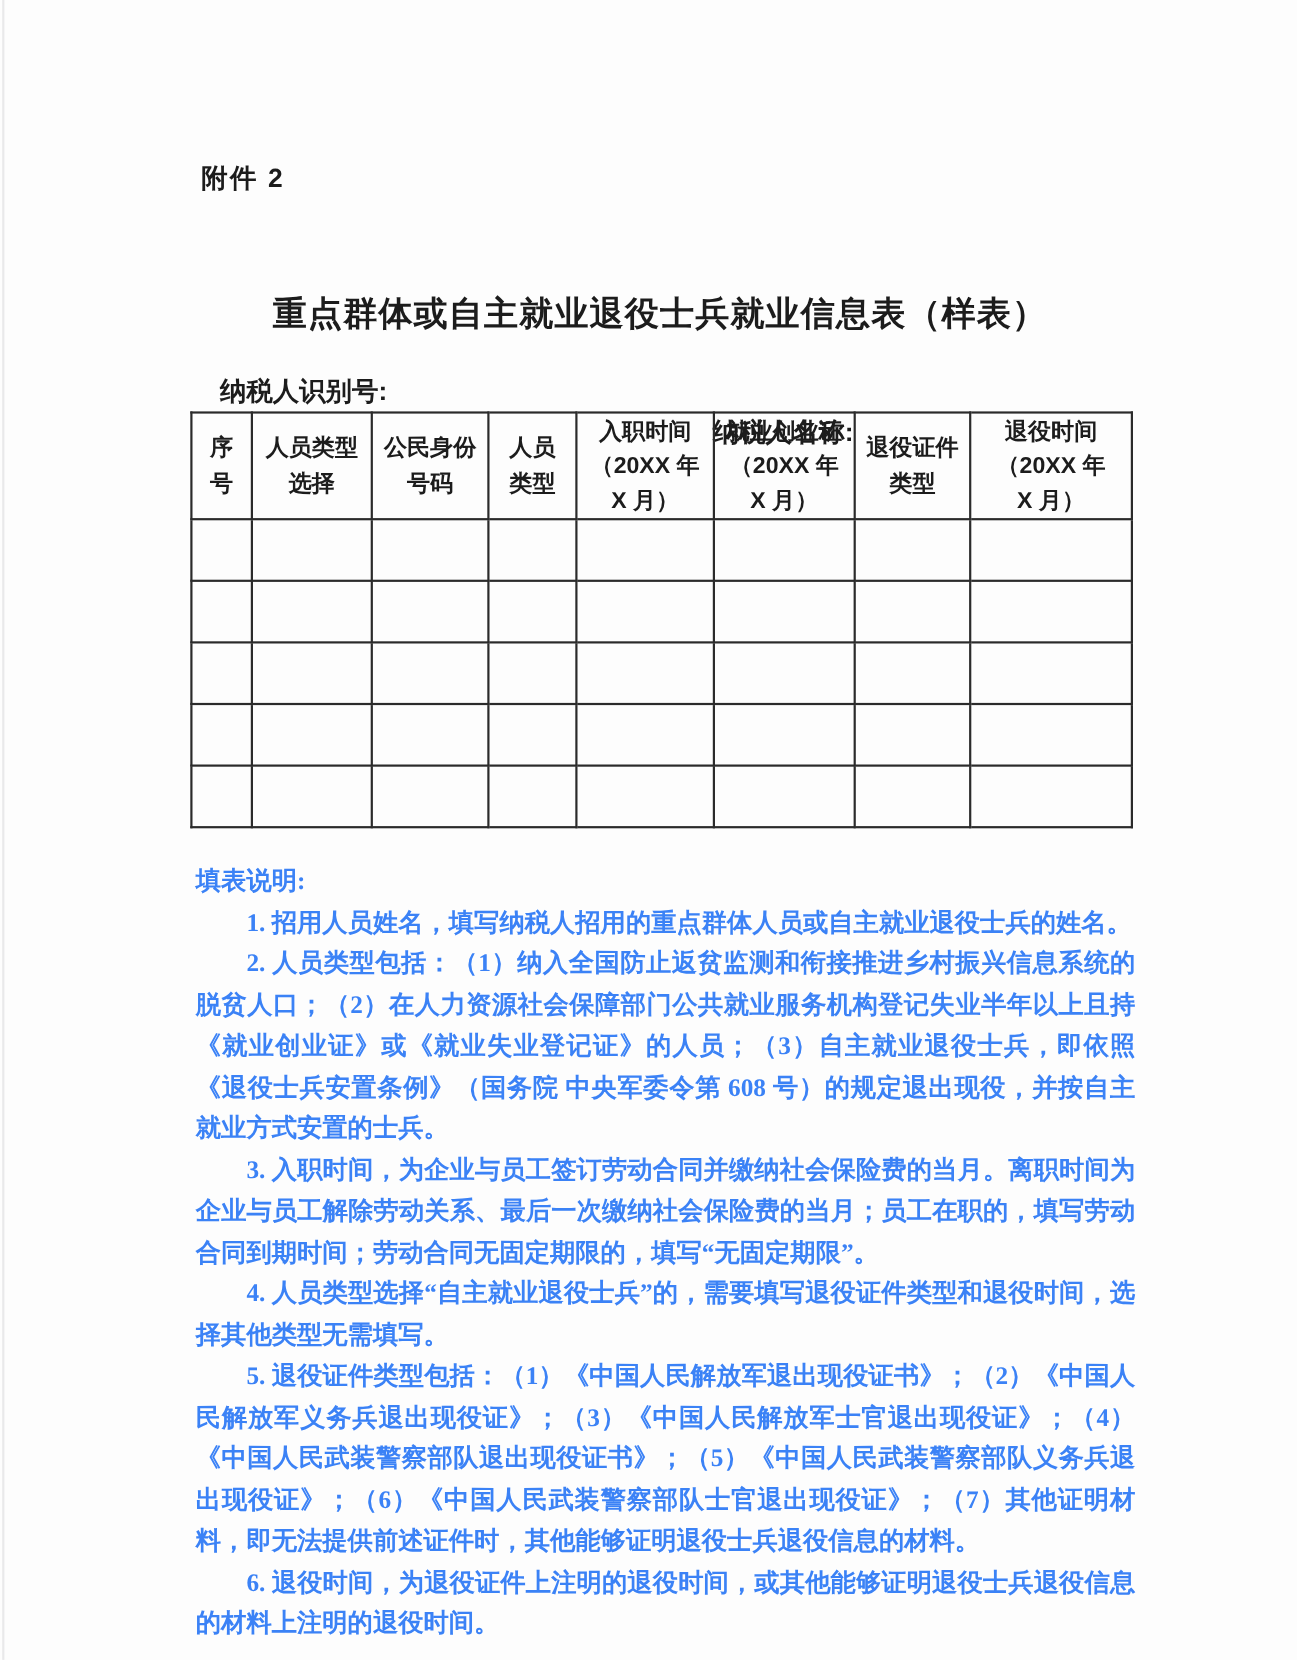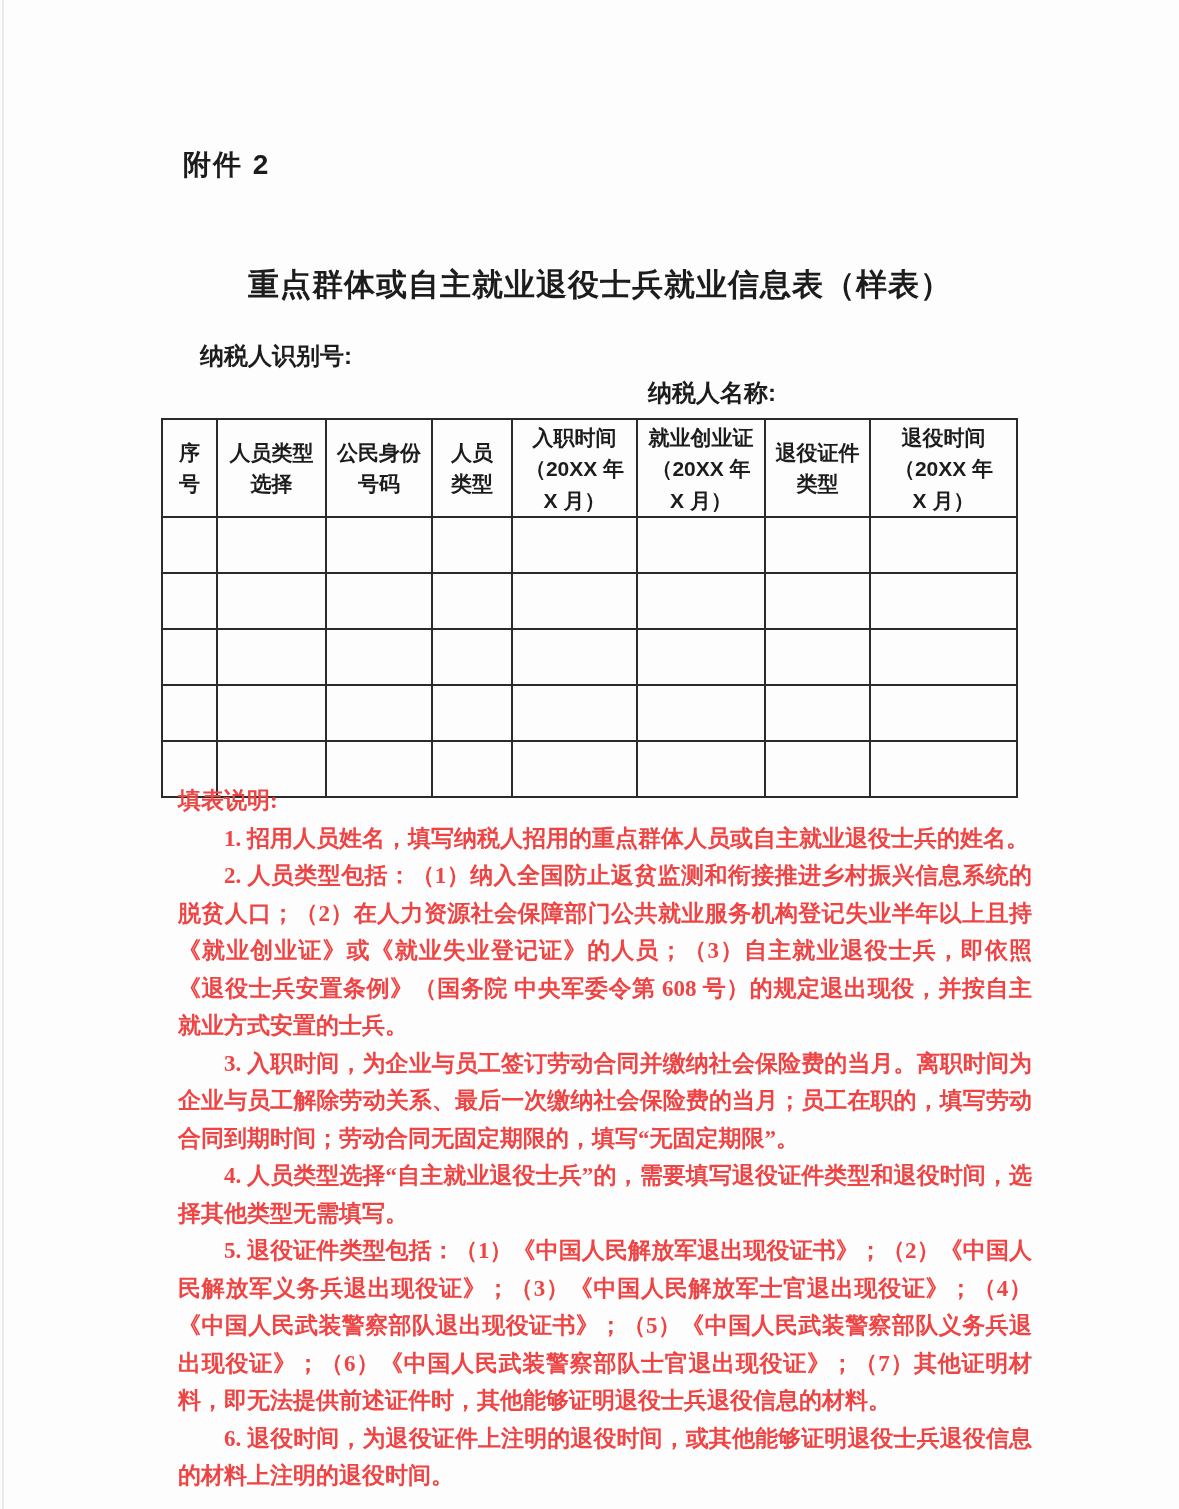--- a/index.html
+++ b/index.html
@@ -22,21 +22,21 @@
     left: 2px;
     top: 0;
     width: 2px;
     height: 100%;
     background: #e9e9ea;
   }
   .attachment-label {
     position: absolute;
     left: 183px;
     top: 146px;
-    font-size: 28px;
+    font-size: 24px;
     font-weight: 700;
     letter-spacing: 2px;
     font-family: "Liberation Sans", "DejaVu Sans", sans-serif;
   }
   .doc-title {
     position: absolute;
     left: 130px;
     top: 236px;
     width: 940px;
     text-align: center;
@@ -54,26 +54,25 @@
     height: 32px;
     font-size: 24px;
     font-weight: 700;
     font-family: Liberation Sans, sans-serif;
   }
   .taxpayer-id-label   { position: absolute; left: 200px; top: 0; }
   .taxpayer-name-label { position: absolute; left: 648px; top: 2px; margin-top: 35px; }
 
   table.emp-table {
     position: absolute;
-    left: 161px;
+    left: 173px;
     top: 374px;
     width: 855px;
     border-collapse: collapse;
     table-layout: fixed;
-    margin-top: 44px;
   }
   .emp-table th, .emp-table td {
     border: 2px solid #2b2b2b;
     padding: 0;
   }
   .emp-table thead tr { height: 96px; }
   .emp-table tbody tr { height: 56px; }
   .emp-table th {
     font-family: "Liberation Sans", "DejaVu Sans", sans-serif;
     font-weight: 700;
@@ -97,21 +96,21 @@
   .instructions {
     position: absolute;
     left: 178px;
     top: 782px;
     width: 854px;
     font-size: 23px;
     font-weight: 600;
     line-height: 37.5px;
     text-align: justify;
     font-family: "Liberation Serif", "DejaVu Serif", serif;
-    color: #ef4444;
+    color: #3b82f6;
   }
   .instructions .heading {
     font-weight: 700;
   }
   .instructions p {
     margin: 0;
     text-indent: 2em;
   }
 </style>
 </head>

